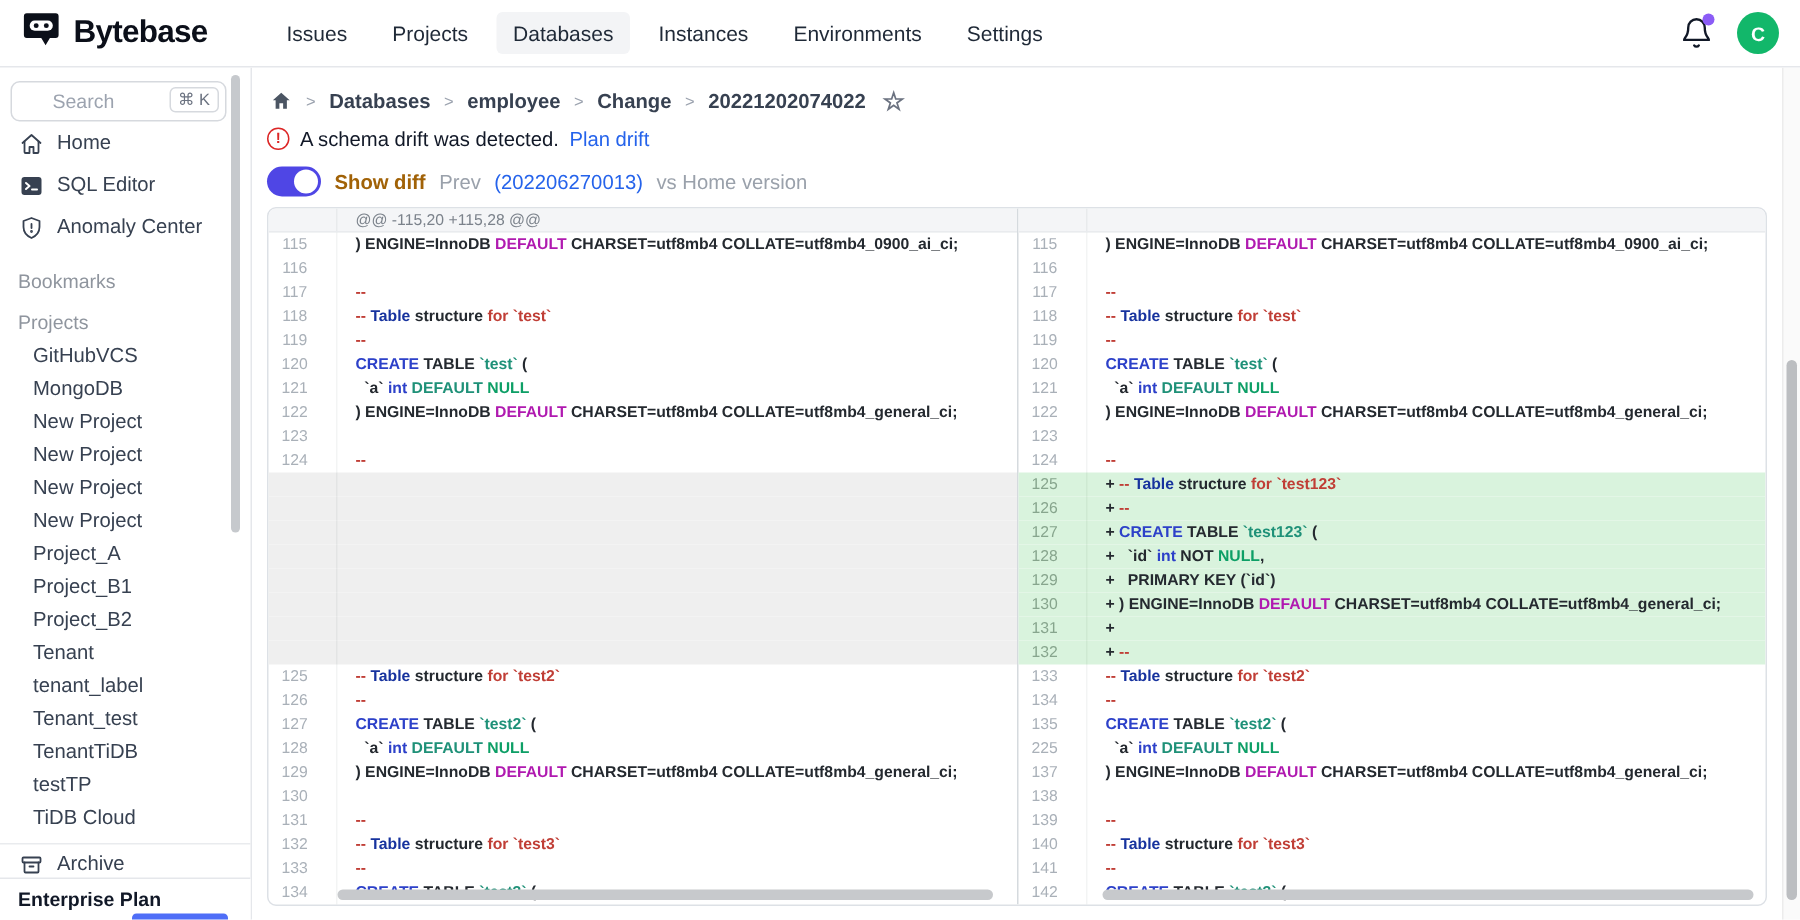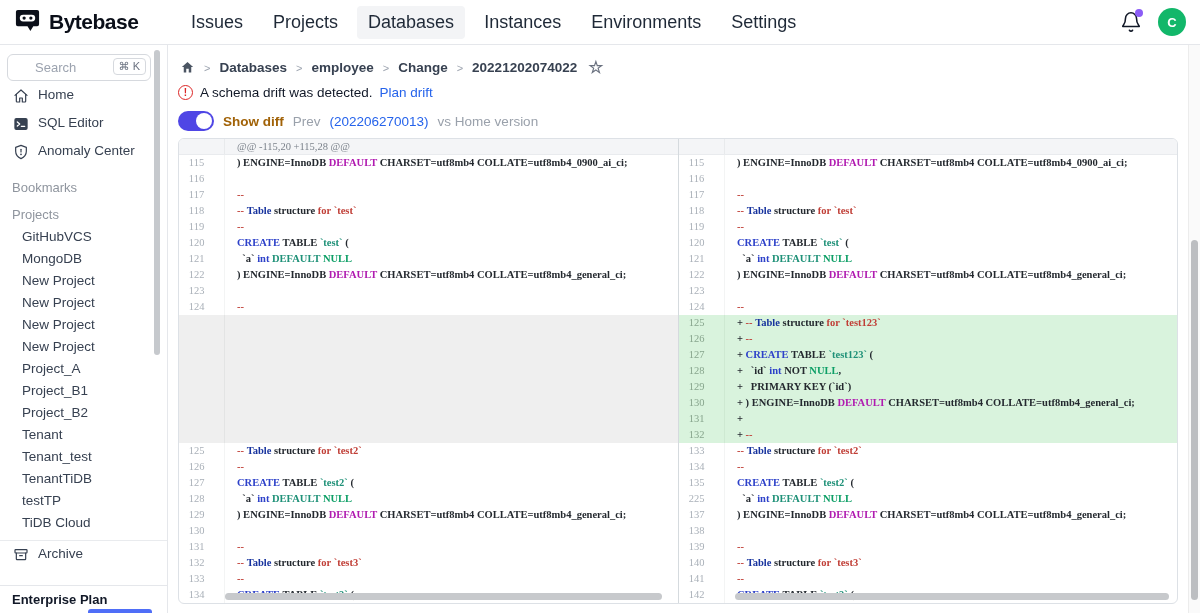--- a/index.html
+++ b/index.html
@@ -5,21 +5,21 @@
   * { margin:0; padding:0; box-sizing:border-box; }
   html,body { width:1200px; height:613px; overflow:hidden; background:#fff;
     font-family:"Liberation Sans", sans-serif; color:#1f2937; }
 
   
   .navbar { position:absolute; top:0; left:0; right:0; height:45px; background:#fff;
     border-bottom:1px solid #e5e7eb; display:flex; align-items:center; padding:0 14px; z-index:10; }
   .brand { display:flex; align-items:center; gap:8px; width:166px; }
   .brand-name { font-size:21px; font-weight:800; letter-spacing:-0.5px; color:#0b0f19; }
   .nav-menu { display:flex; align-items:center; gap:8px; }
-  .nav-item { font-size:18px; color:#1f2937; padding:6px 11px; border-radius:4px; cursor:pointer; }
+  .nav-item { font-size:14px; color:#1f2937; padding:6px 11px; border-radius:4px; cursor:pointer; }
   .nav-item.active { background:#f3f4f6; }
   .nav-right { margin-left:auto; display:flex; align-items:center; gap:16px; }
   .bell-wrap { position:relative; width:22px; height:22px; }
   .bell-dot { position:absolute; top:-2px; right:-1px; width:8px; height:8px; border-radius:50%; }
   .avatar { width:28px; height:28px; border-radius:50%; color:#fff; font-size:13px; font-weight:700;
     display:flex; align-items:center; justify-content:center; }
 
   
   .sidebar { position:absolute; top:45px; left:0; width:168px; bottom:0; background:#fff;
     border-right:1px solid #e5e7eb; }
@@ -59,21 +59,21 @@
   .toggle .knob { position:absolute; top:2px; right:2px; width:16px; height:16px; border-radius:50%; background:#fff; }
   .toggle-label { font-weight:700; color:#a16207; }
   .muted { color:#9aa1ab; }
 
   
   .diff { position:relative; margin:7px 10px 0 10px; border:1px solid #dde1e6; border-radius:6px;
     background:#fff; overflow:hidden; display:flex; }
   .pane { width:50%; position:relative; }
   .pane.right { border-left:1px solid #d5dade; }
   .row { display:flex; height:16px; line-height:16px; white-space:pre;
-    font-family:Liberation Serif, serif; font-size:10.5px; }
+    font-family:Liberation Sans, sans-serif; font-size:10.5px; }
   .gut { width:46px; flex:0 0 46px; text-align:center; padding-right:10px; color:#a9b0b8;
     border-right:1px solid rgba(27,31,36,0.05); }
   .codeln { padding-left:12px; font-weight:600; color:#24292f; }
   .row.hunk { background:#f4f5f7; border-bottom:1px solid #e9ebee; }
   .row.hunk .codeln { font-weight:500; }
   .row.spacer { background:#efefef; }
   .row.add { background:#d9f3dd; }
   .row.add .gut { color:#87a58d; border-right-color:rgba(27,80,36,0.06); }
   .sh{color:#7b828b} .sp{color:#24292f} .sb{color:#2d41c9} .st{color:#1f9178}
   .sm{color:#b01ab0} .sg{color:#0d9f66} .sr{color:#c03e36} .sn{color:#17339e;font-weight:700}
@@ -162,20 +162,21 @@
       <div class="proj-item">GitHubVCS</div>
       <div class="proj-item">MongoDB</div>
       <div class="proj-item">New Project</div>
       <div class="proj-item">New Project</div>
       <div class="proj-item">New Project</div>
       <div class="proj-item">New Project</div>
       <div class="proj-item">Project_A</div>
       <div class="proj-item">Project_B1</div>
       <div class="proj-item">Project_B2</div>
       <div class="proj-item">Tenant</div>
+      <div class="proj-item">tenant_label</div>
       <div class="proj-item">Tenant_test</div>
       <div class="proj-item">TenantTiDB</div>
       <div class="proj-item">testTP</div>
       <div class="proj-item">TiDB Cloud</div>
     </div>
   <div class="side-divider"></div>
   <div class="side-item">
     <span class="ic">
       <svg width="16" height="16" viewBox="0 0 24 24" fill="none" stroke="#374151" stroke-width="1.8" stroke-linecap="round" stroke-linejoin="round">
         <rect x="3" y="4" width="18" height="5" rx="1"></rect>

